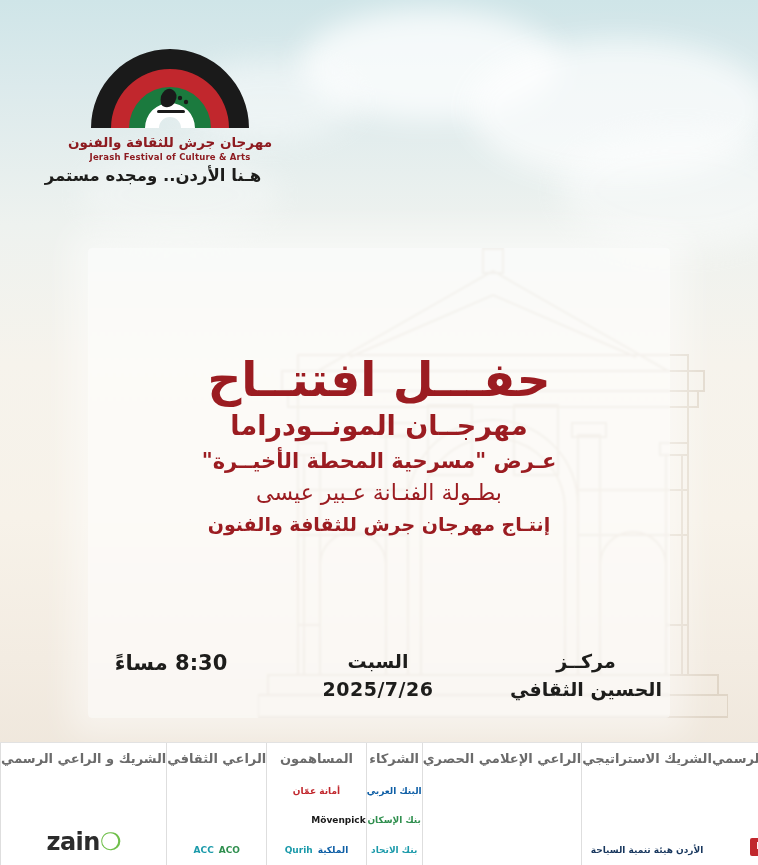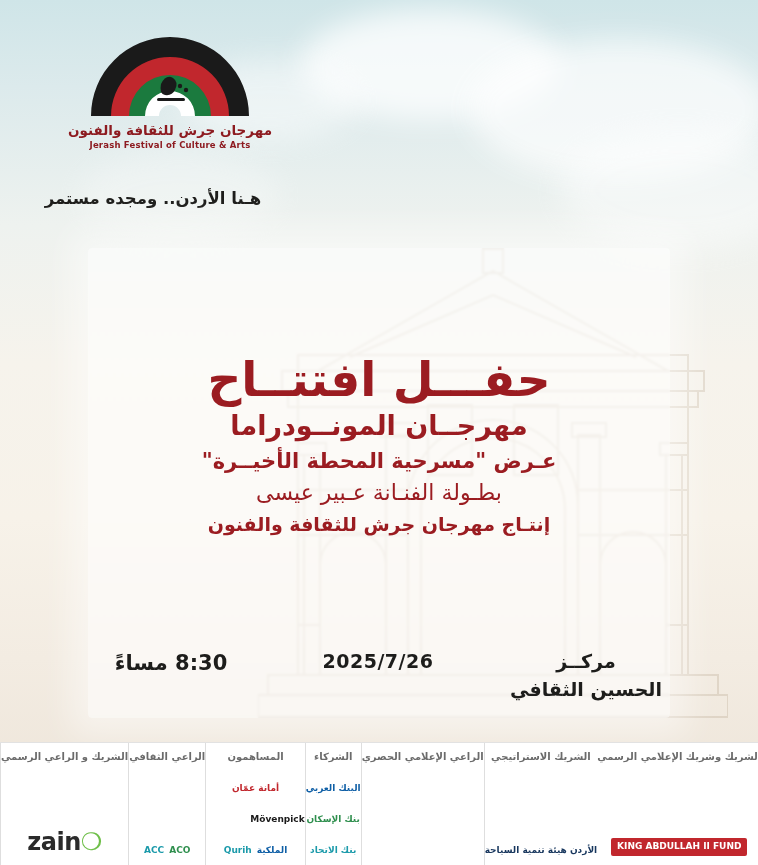--- a/index.html
+++ b/index.html
@@ -54,21 +54,21 @@
     height: 530px;
     opacity: 0.30;
     pointer-events: none;
   }
   .monument svg { width: 100%; height: 100%; display: block; }
 
   
   .logo-block {
     position: absolute;
     left: 55px;
-    top: 24px;
+    top: 36px;
     width: 230px;
     text-align: center;
   }
   .arc-logo {
     width: 170px;
     height: 92px;
     margin: 0 auto;
     position: relative;
   }
   .arc-logo svg { width: 100%; height: 100%; display: block; }
@@ -85,21 +85,21 @@
     margin-top: 2px;
     font-size: 8.5px;
     font-weight: bold;
     color: #8d1b20;
     direction: ltr;
     letter-spacing: .2px;
   }
   .slogan {
     position: absolute;
     left: 28px;
-    top: 189px;
+    top: 166px;
     width: 250px;
     text-align: center;
     font-size: 16.5px;
     font-weight: bold;
     color: #1d1d1b;
     direction: rtl;
   }
 
   
   .card {
@@ -212,21 +212,21 @@
     flex: 1 1 0;
     border-left: 1px solid #dedede;
     display: flex;
     flex-direction: column;
     align-items: center;
     padding-top: 8px;
     box-sizing: border-box;
   }
   .sp-cell:last-child { border-left: none; }
   .sp-title {
-    font-size: 10px;
+    font-size: 13px;
     color: #6b6b6b;
     font-weight: bold;
     letter-spacing: 0;
     white-space: nowrap;
     margin-bottom: 6px;
     text-align: right;
   }
   .sp-logos {
     flex: 1;
     display: flex;
@@ -360,20 +360,21 @@
     <div class="line-4">بطـولة الفنـانة عـبير عيسى</div>
     <div class="line-5">إنتـاج مهرجان جرش للثقافة والفنون</div>
   </div>
 
   <div class="info-row">
     <div class="info-col venue">
       <div class="l1">مركــز</div>
       <div class="l2">الحسين الثقافي</div>
     </div>
     <div class="info-col date">
+      <div class="l1">السبت</div>
       <div class="l2">2025/7/26</div>
     </div>
     <div class="info-col time">
       <div class="l1">8:30 مساءً</div>
     </div>
   </div>
 
   <div class="sponsors">
 
     <div class="sp-cell">

